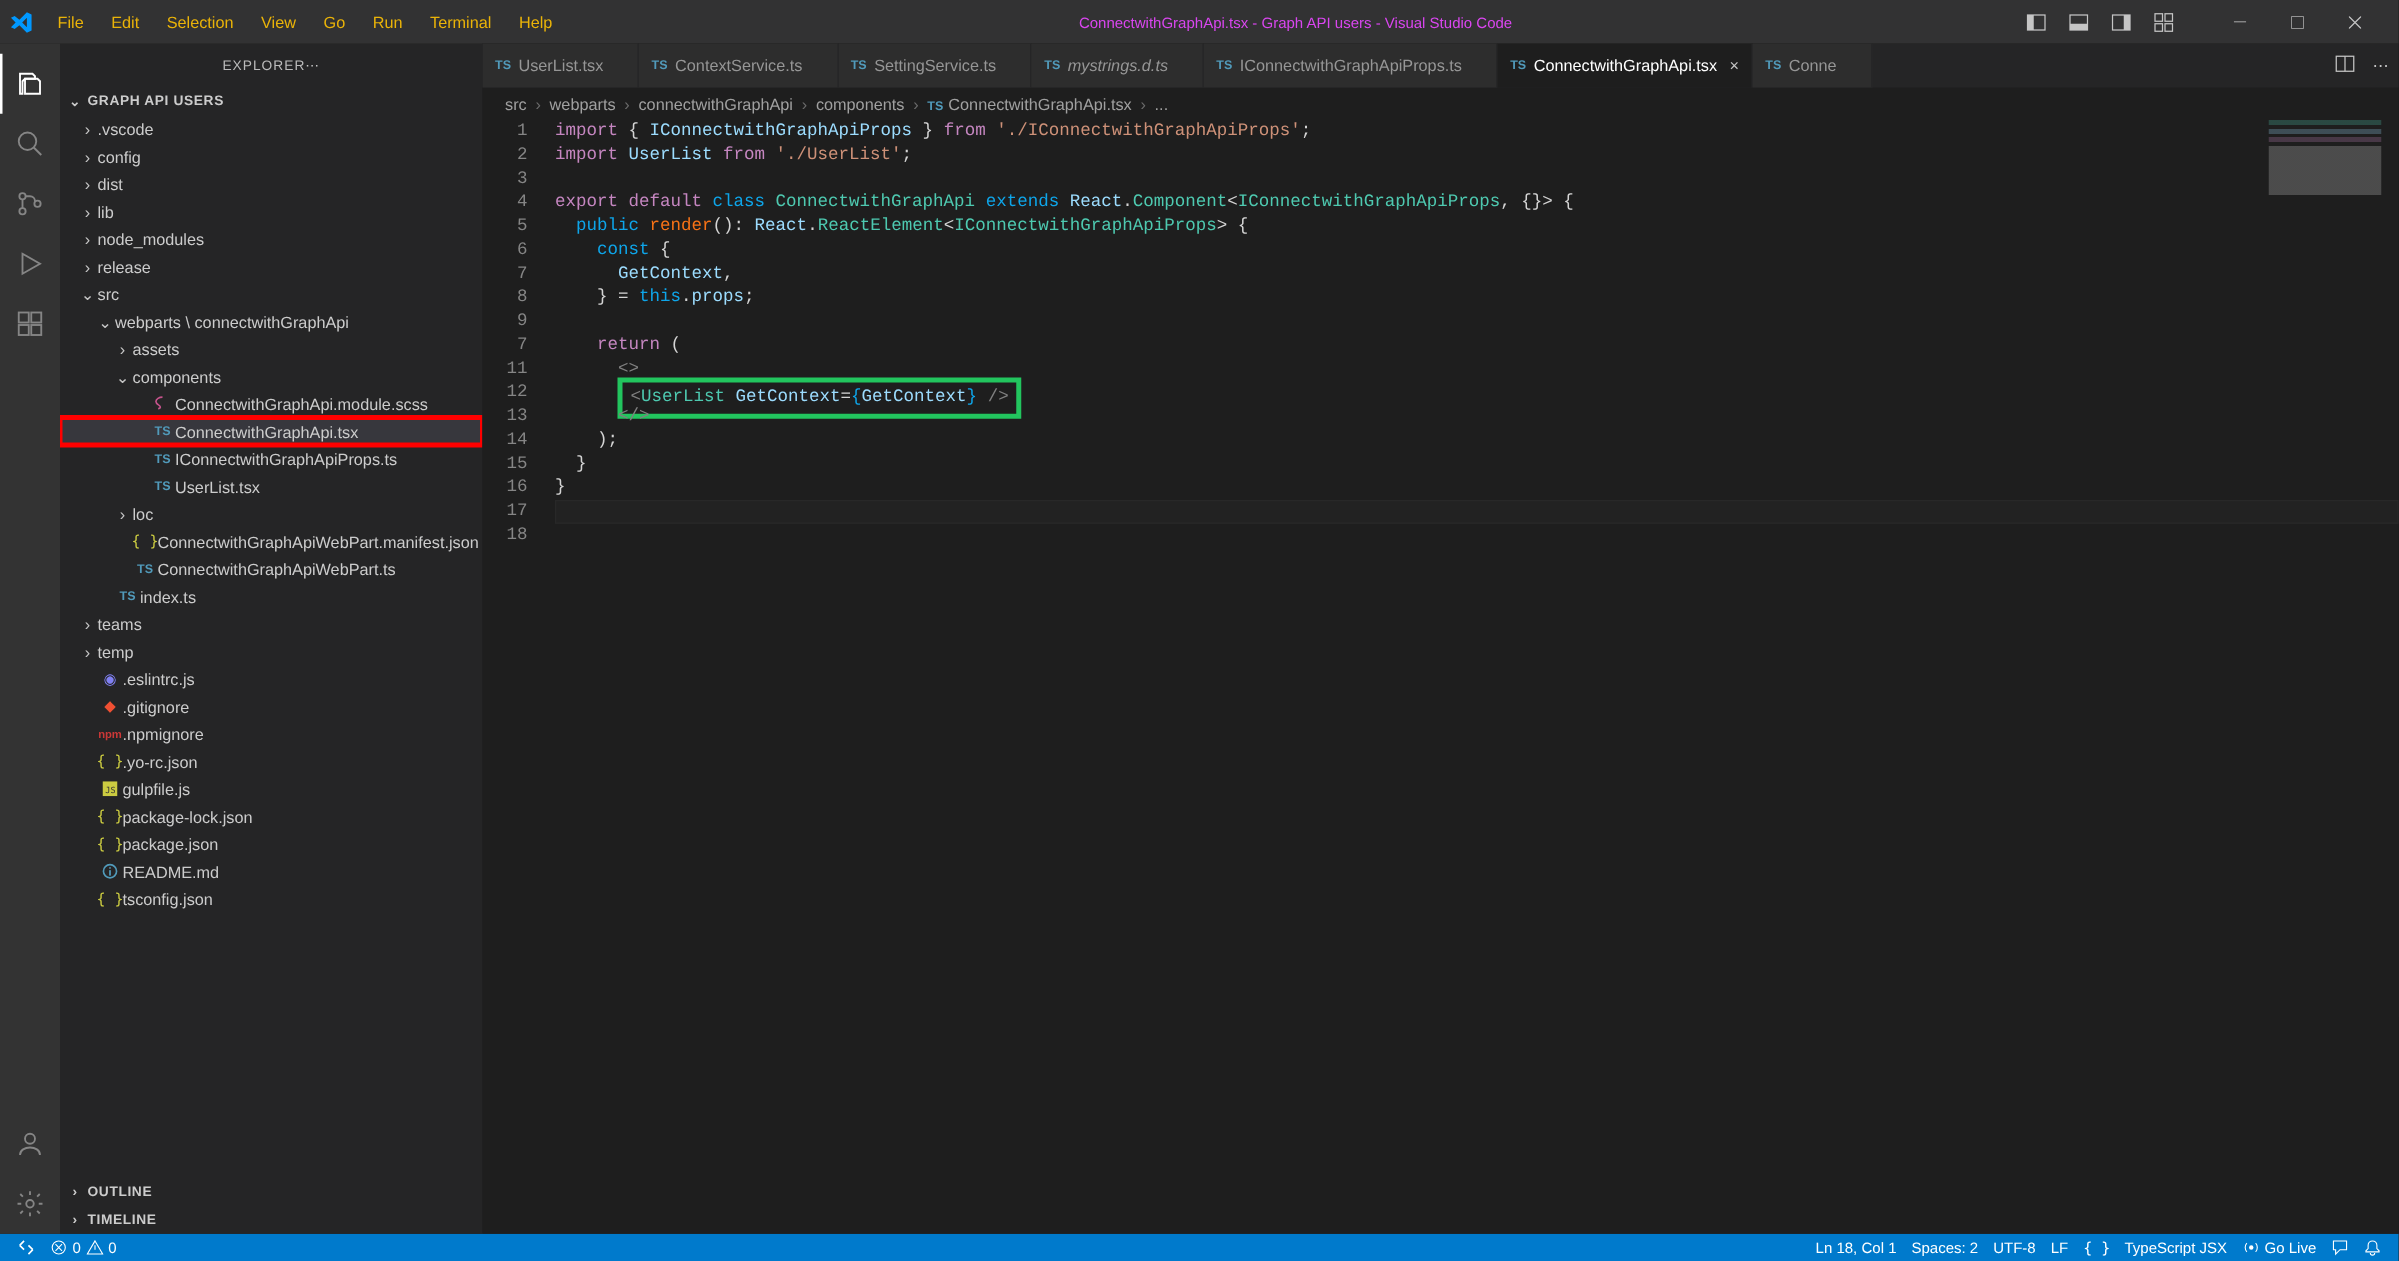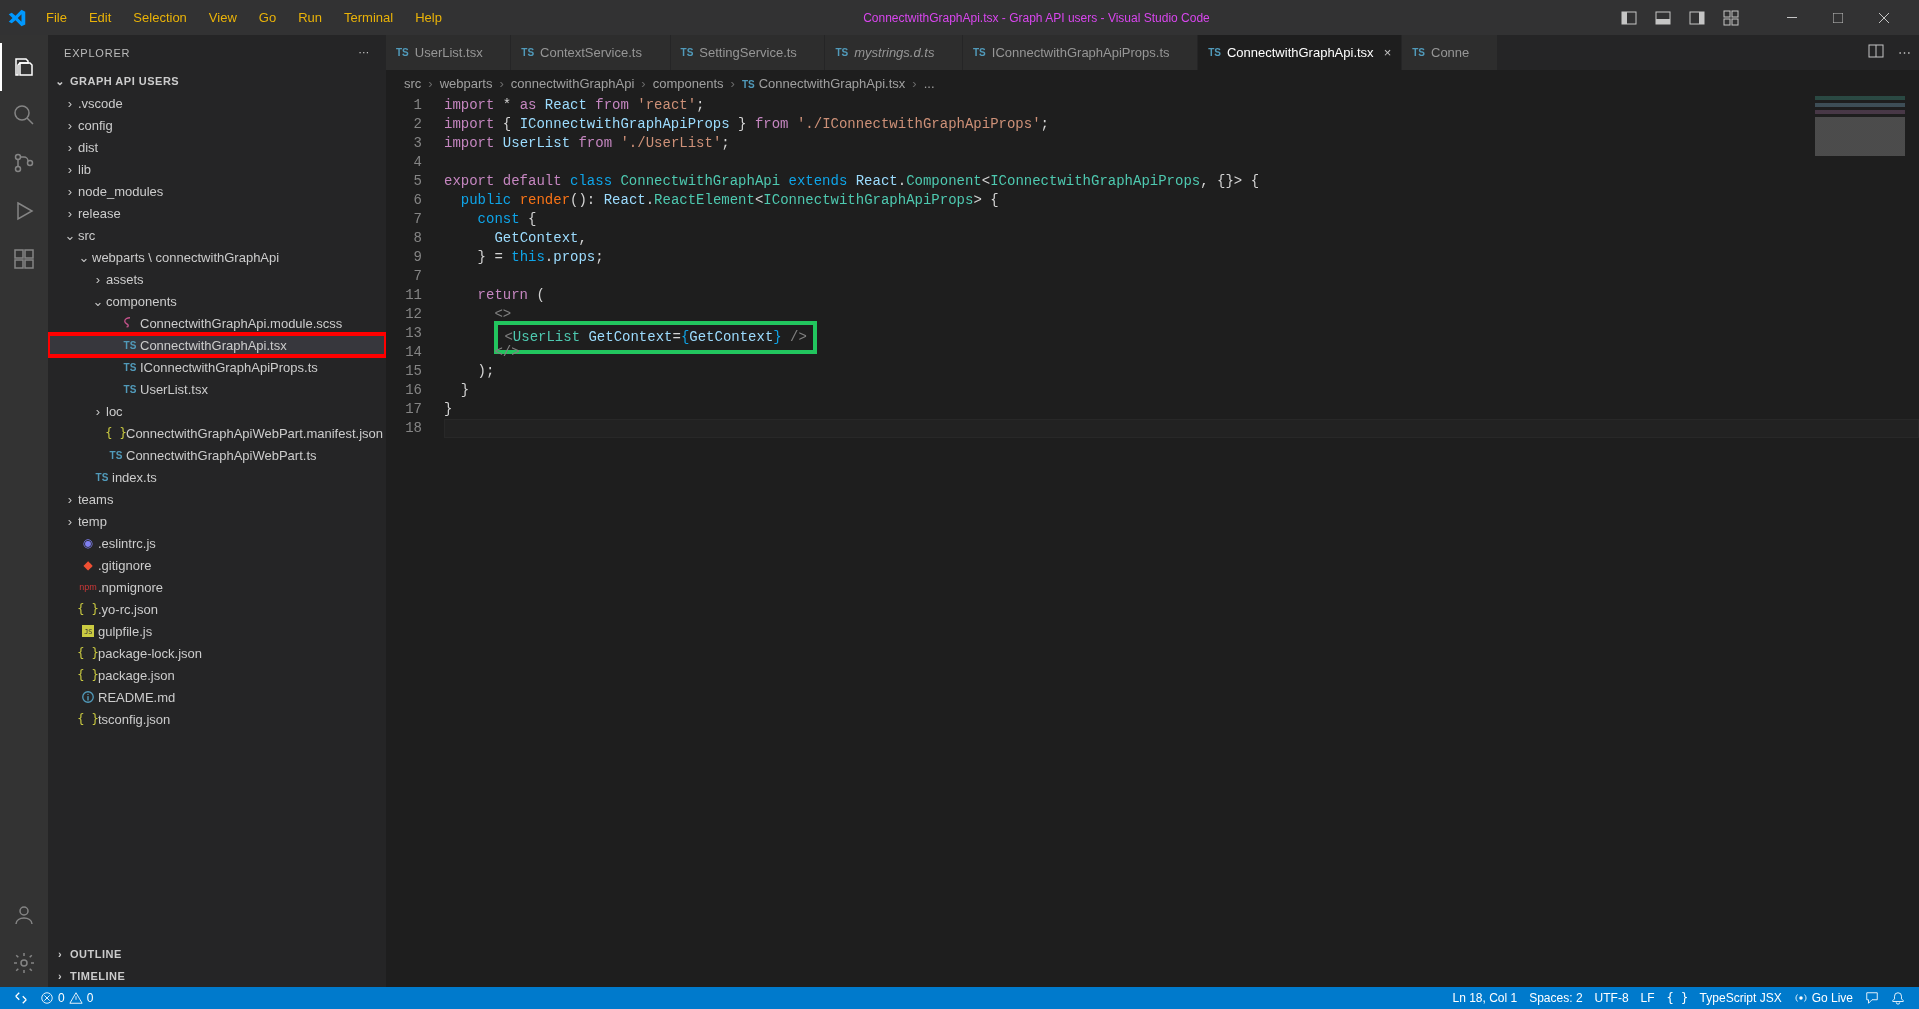--- a/index.html
+++ b/index.html
@@ -96,21 +96,21 @@
   overflow: hidden;
 }
 .sidebar-header {
   height: 35px;
   display: flex;
   align-items: center;
   padding: 0 16px;
   font-size: 11px;
   letter-spacing: 0.8px;
   color: #bbbbbb;
-  justify-content: space-between;
+  justify-content: center;
 }
 .sidebar-header .dots { color: #c5c5c5; cursor:pointer; }
 .section-header {
   height: 22px;
   display: flex;
   align-items: center;
   padding: 0 4px;
   font-size: 11px;
   font-weight: 700;
   letter-spacing: 0.5px;
@@ -131,21 +131,21 @@
 .tree-item.selected { background: #37373d; }
 .tree-item.highlight-red {
   outline: 4px solid #ff0000;
   outline-offset: -2px;
 }
 .tree-item .indent { display:inline-block; }
 .tree-item .chev { width: 16px; display:inline-flex; justify-content:center; color:#c5c5c5;}
 .tree-item .ficon { width: 20px; display:inline-flex; justify-content:center; align-items:center; font-size:12px;}
 .ic-ts { color:#519aba; font-weight:700; font-size:10px; }
 .ic-json { color:#cbcb41; }
-.ic-npm { color:#cb3837; font-size:9px; font-weight:400;}
+.ic-npm { color:#cb3837; font-size:9px; font-weight:700;}
 .ic-git { color:#f05033;}
 .ic-eslint { color:#8080f2;}
 
 .editor-area {
   flex: 1;
   background: #1e1e1e;
   display: flex;
   flex-direction: column;
   position: relative;
 }
@@ -673,21 +673,20 @@
           <div class="ln">11</div>
           <div class="ln">12</div>
           <div class="ln">13</div>
           <div class="ln">14</div>
           <div class="ln">15</div>
           <div class="ln">16</div>
           <div class="ln">17</div>
           <div class="ln">18</div>
         </div>
       <div class="code-lines" id="code-lines">
-          <div class="line"><span class="tk-keyword">import</span> <span class="tk-default">*</span> <span class="tk-keyword">as</span> <span class="tk-var">React</span> <span class="tk-keyword">from</span> <span class="tk-string">'react'</span><span class="tk-default">;</span></div>
           <div class="line"><span class="tk-keyword">import</span> <span class="tk-default">{</span> <span class="tk-var">IConnectwithGraphApiProps</span> <span class="tk-default">}</span> <span class="tk-keyword">from</span> <span class="tk-string">'./IConnectwithGraphApiProps'</span><span class="tk-default">;</span></div>
           <div class="line"><span class="tk-keyword">import</span> <span class="tk-var">UserList</span> <span class="tk-keyword">from</span> <span class="tk-string">'./UserList'</span><span class="tk-default">;</span></div>
           <div class="line">&nbsp;</div>
           <div class="line"><span class="tk-keyword">export default</span> <span class="tk-blue">class</span> <span class="tk-type">ConnectwithGraphApi</span> <span class="tk-blue">extends</span> <span class="tk-var">React</span><span class="tk-default">.</span><span class="tk-type">Component</span><span class="tk-default">&lt;</span><span class="tk-type">IConnectwithGraphApiProps</span><span class="tk-default">, {}&gt; {</span></div>
           <div class="line">  <span class="tk-blue">public</span> <span class="tk-func">render</span><span class="tk-default">():</span> <span class="tk-var">React</span><span class="tk-default">.</span><span class="tk-type">ReactElement</span><span class="tk-default">&lt;</span><span class="tk-type">IConnectwithGraphApiProps</span><span class="tk-default">&gt; {</span></div>
           <div class="line">    <span class="tk-blue">const</span> <span class="tk-default">{</span></div>
           <div class="line">      <span class="tk-var">GetContext</span><span class="tk-default">,</span></div>
           <div class="line">    <span class="tk-default">} =</span> <span class="tk-blue">this</span><span class="tk-default">.</span><span class="tk-var">props</span><span class="tk-default">;</span></div>
           <div class="line">&nbsp;</div>
           <div class="line">    <span class="tk-keyword">return</span> <span class="tk-default">(</span></div>

